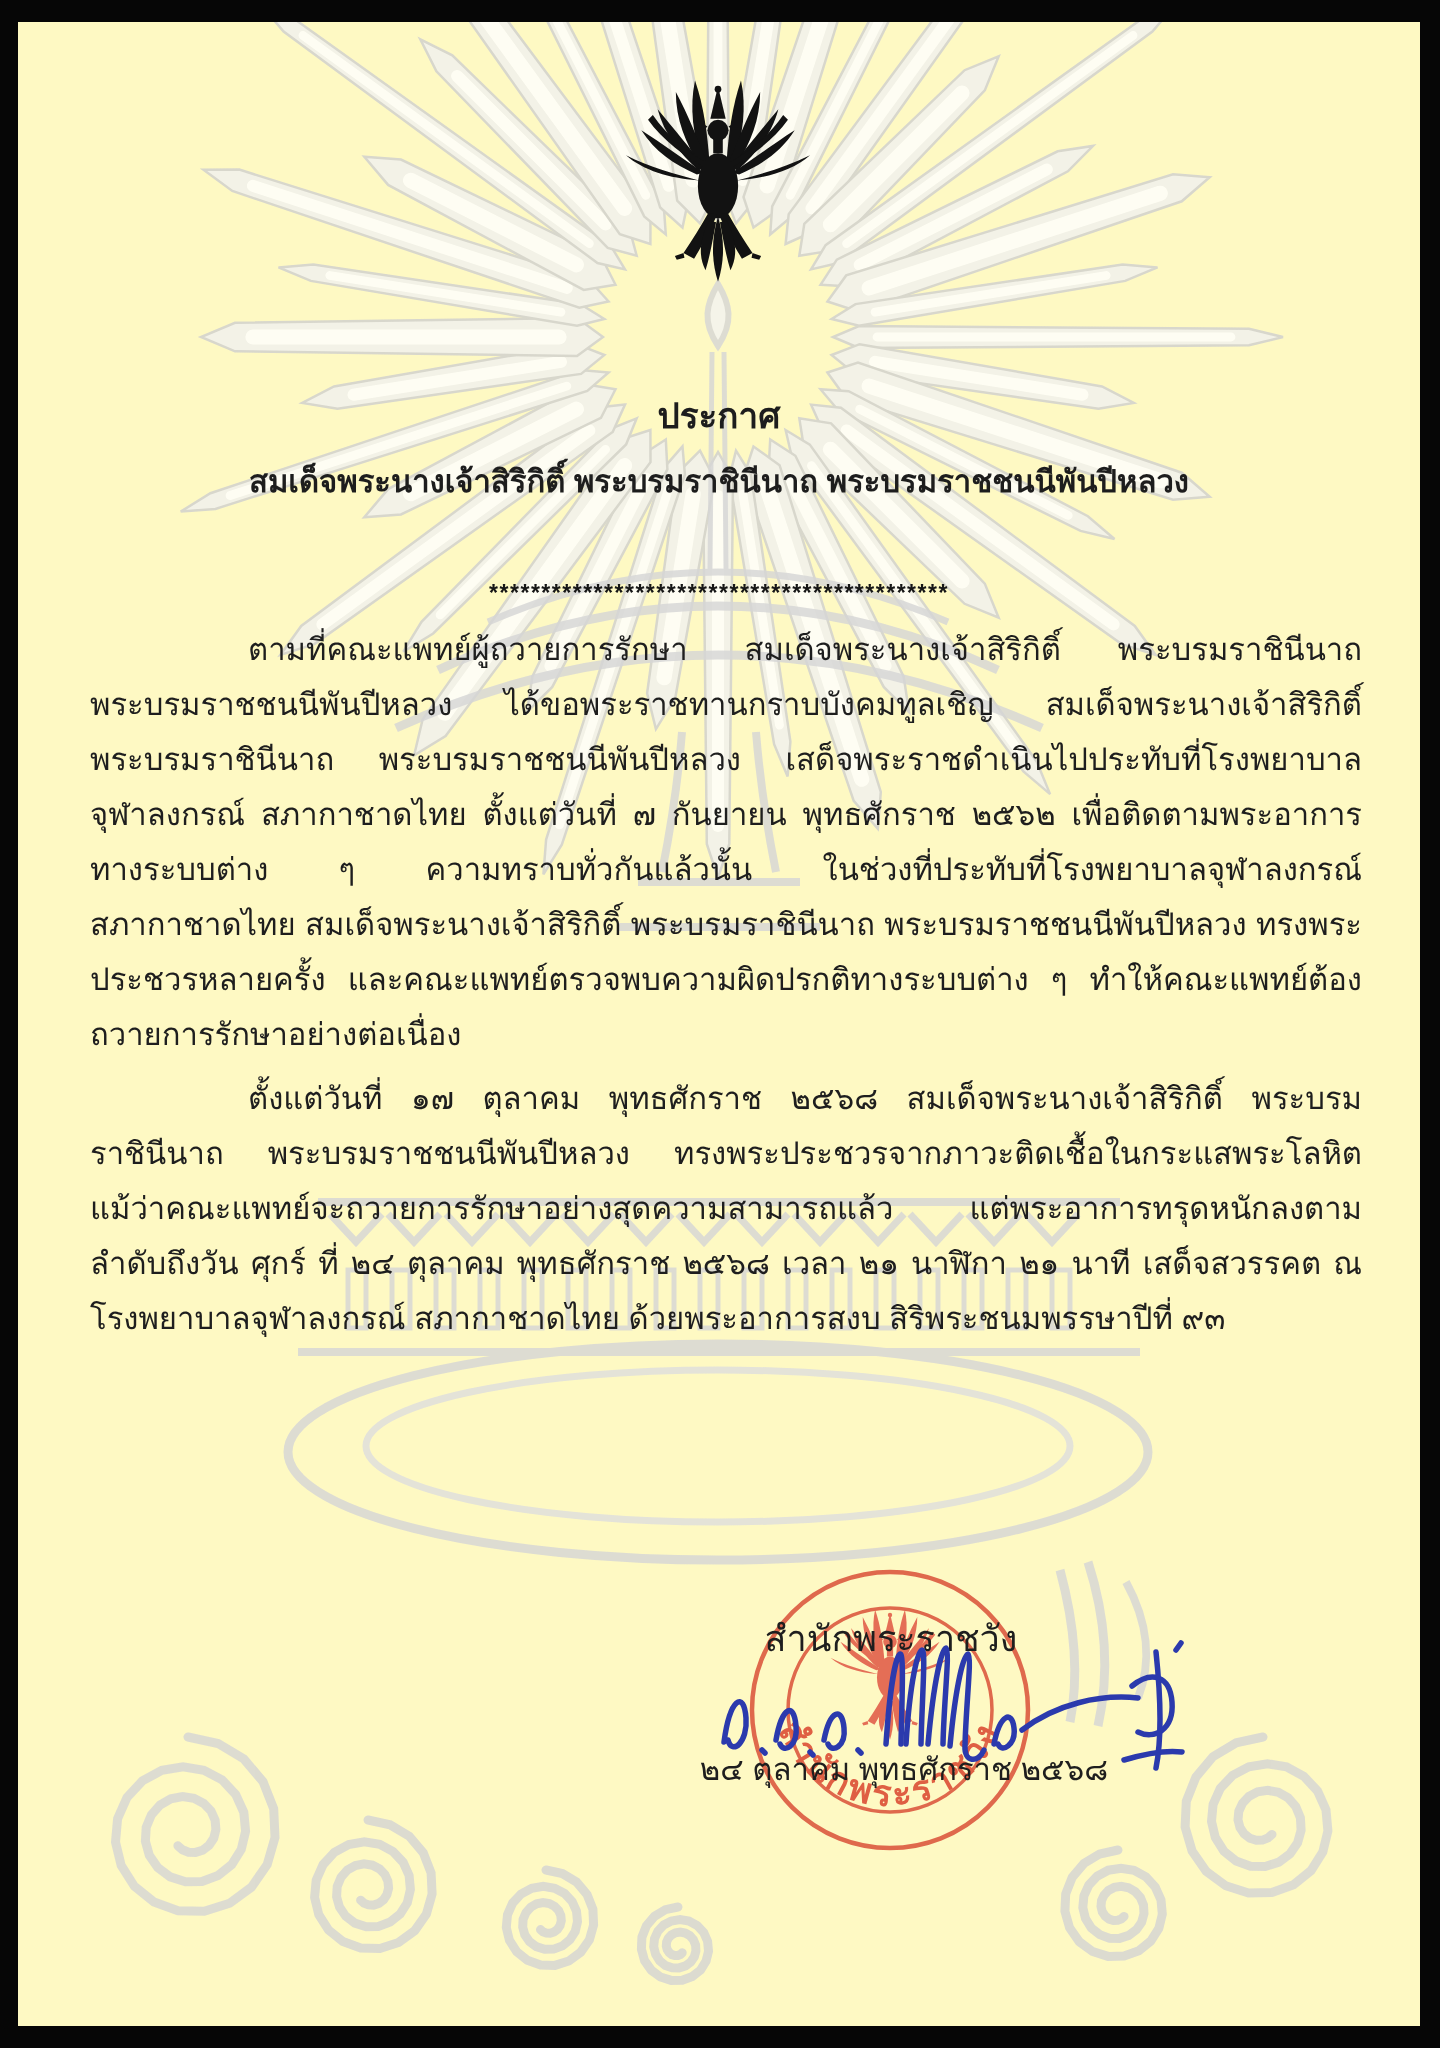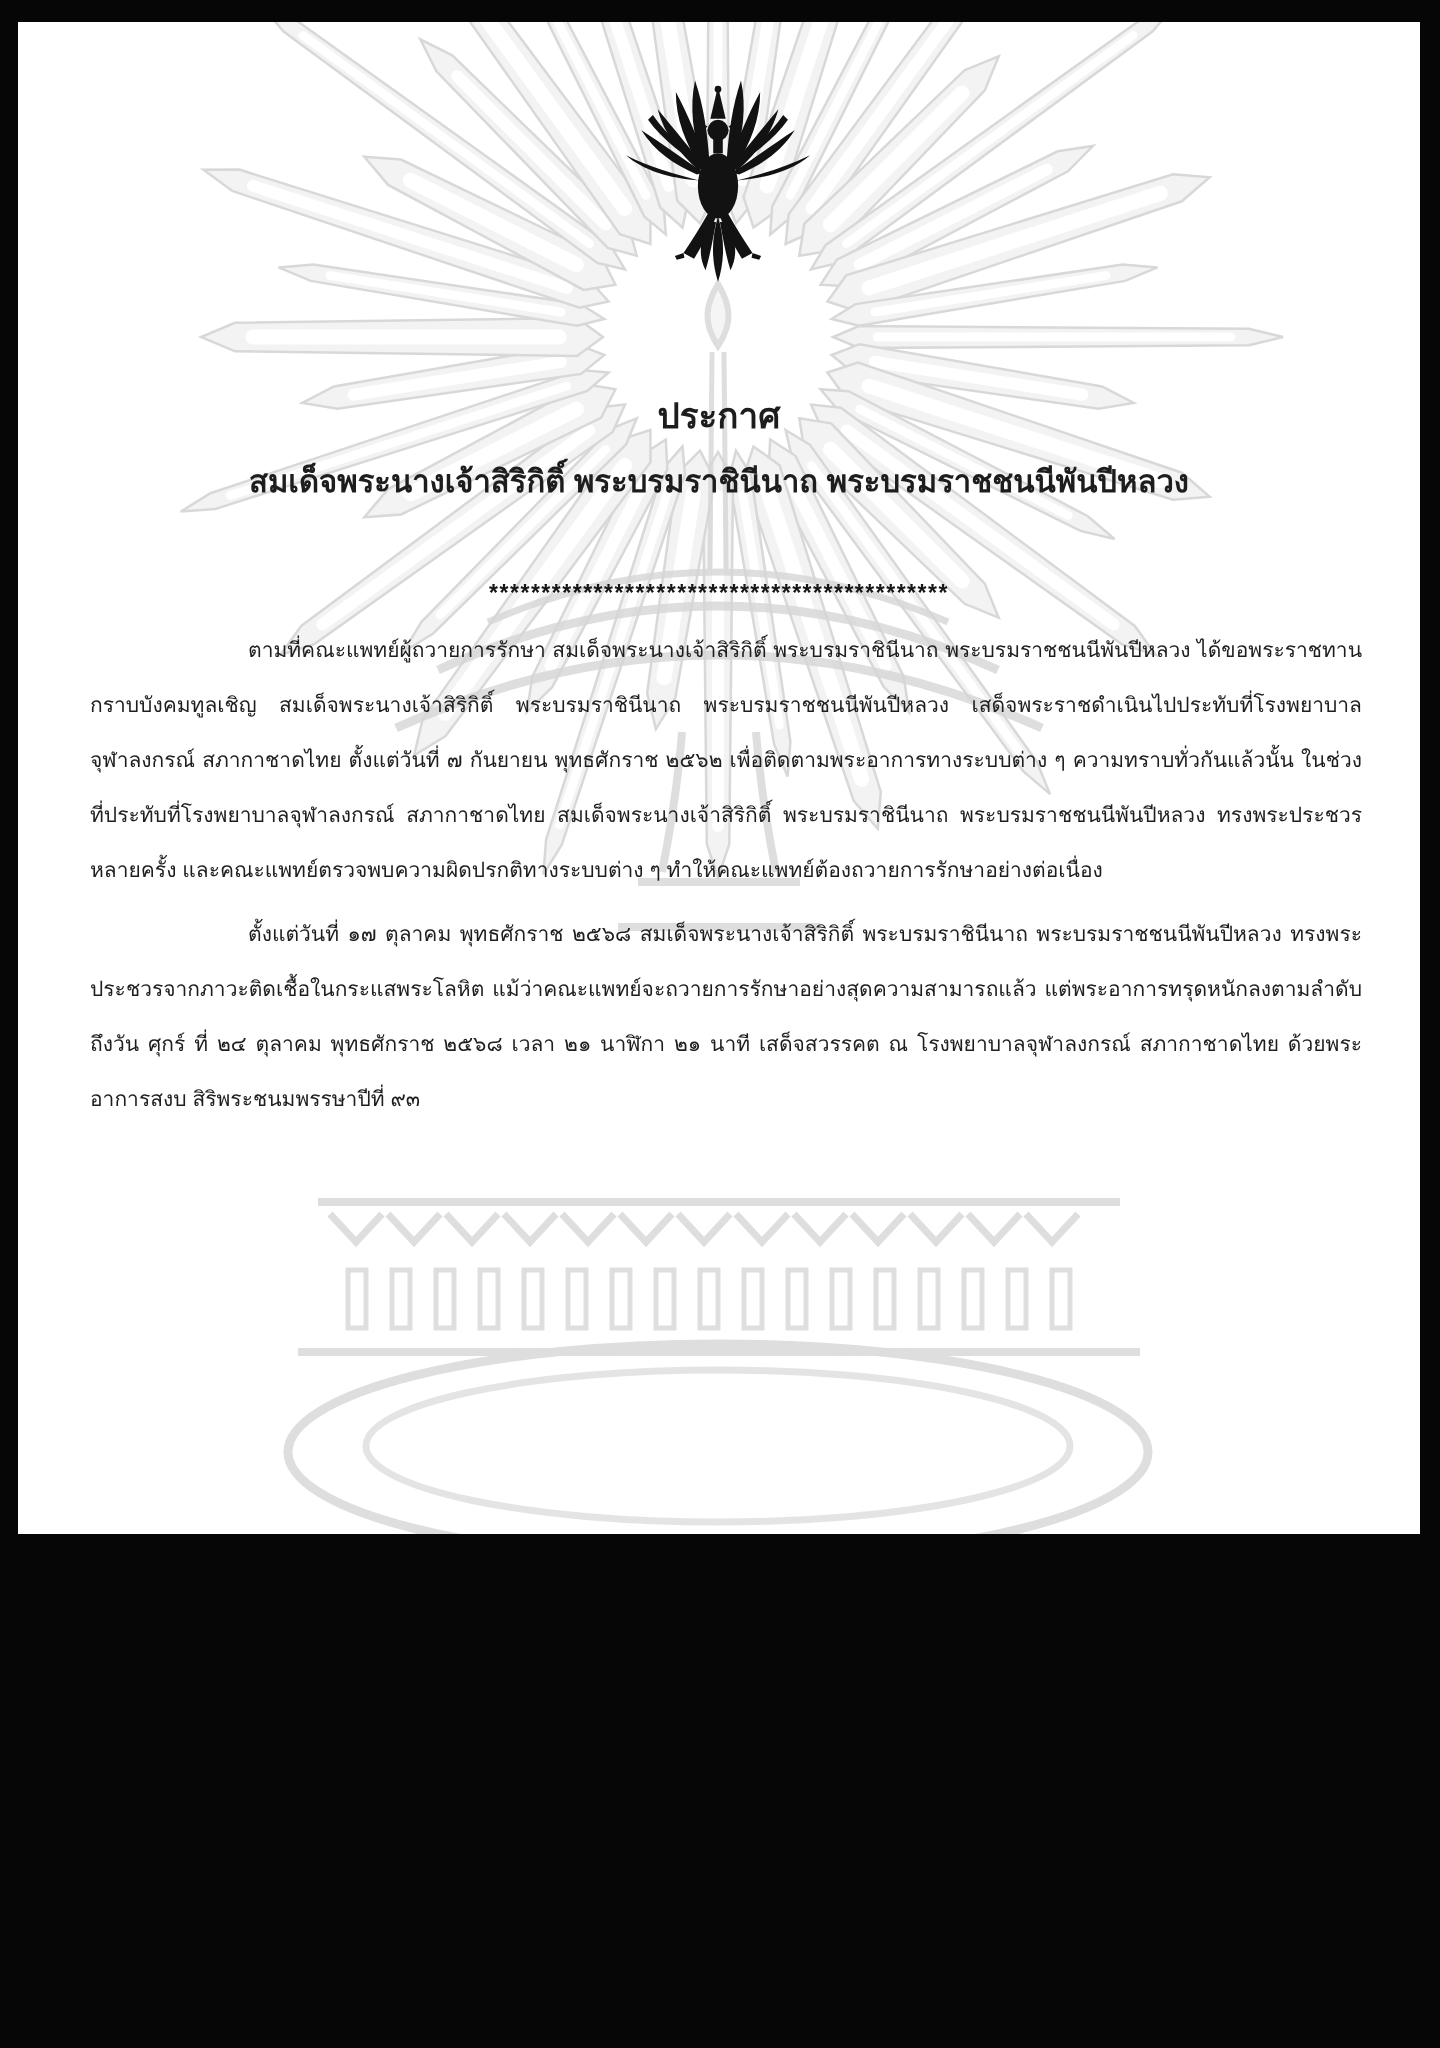--- a/index.html
+++ b/index.html
@@ -1,33 +1,33 @@
 <!DOCTYPE html>
 <html><head>
 <meta charset="utf-8">
 <style>
   html,body{margin:0;padding:0;}
   body{
     width:1440px;height:2048px;position:relative;background:#060606;
     font-family:"Liberation Sans","DejaVu Sans",sans-serif;overflow:hidden;
   }
   .page{
-    position:absolute;left:18px;top:22px;width:1402px;height:1512px;
-    background:#ffffff;overflow:hidden;
+    position:absolute;left:18px;top:22px;width:1402px;height:2004px;
+    background:#fef9c3;overflow:hidden;
   }
   .wm{position:absolute;left:0;top:0;width:1402px;height:2004px;z-index:0;}
   .emblem{position:absolute;left:585px;top:44px;width:230px;height:236px;color:#121212;z-index:2;}
   .center-line{position:absolute;left:0;width:100%;text-align:center;color:#1d1d1d;z-index:2;font-weight:bold;}
   .title{top:366px;font-size:35px;font-weight:bold;}
   .subtitle{top:434px;font-size:31px;}
   .demise{top:494px;font-size:31px;}
   .divider{top:558px;font-size:23px;font-weight:bold;letter-spacing:1.5px;color:#161616;}
   .bodytext{
     position:absolute;left:72px;right:58px;top:600px;z-index:1;
-    font-size:21px;line-height:55px;color:#1e1e1e;text-align:justify;
+    font-size:31px;line-height:55px;color:#1e1e1e;text-align:justify;
   }
   .bodytext p{margin:0 0 9px 0;text-indent:158px;}
   .issuer{position:absolute;left:673px;top:1588px;width:400px;text-align:center;
     font-size:36px;color:#1e1e1e;z-index:3;}
   .seal{position:absolute;left:727px;top:1543px;width:290px;height:290px;z-index:2;opacity:.9;}
   .sig{position:absolute;left:692px;top:1570px;width:480px;height:205px;z-index:4;}
   .dateline{position:absolute;left:636px;top:1722px;width:500px;text-align:center;
     font-size:31px;color:#1e1e1e;z-index:3;}
   .seal-text{font-size:36px;font-weight:bold;letter-spacing:3px;}
 </style>

